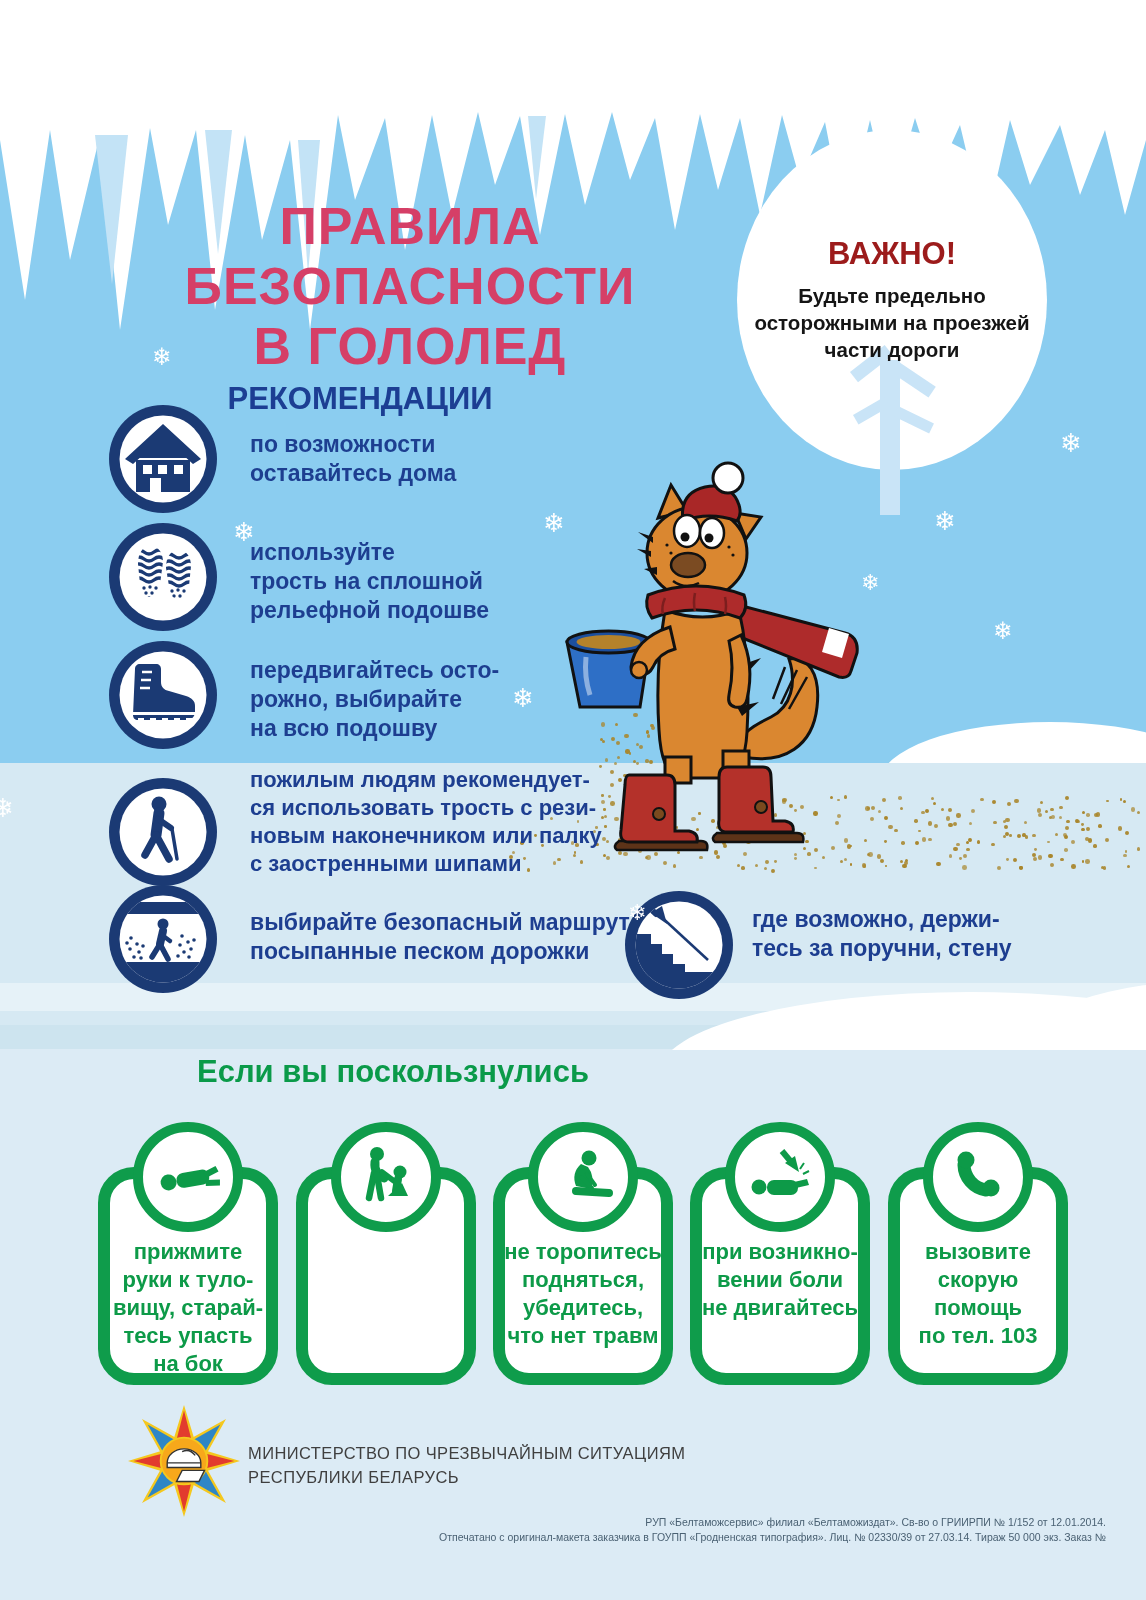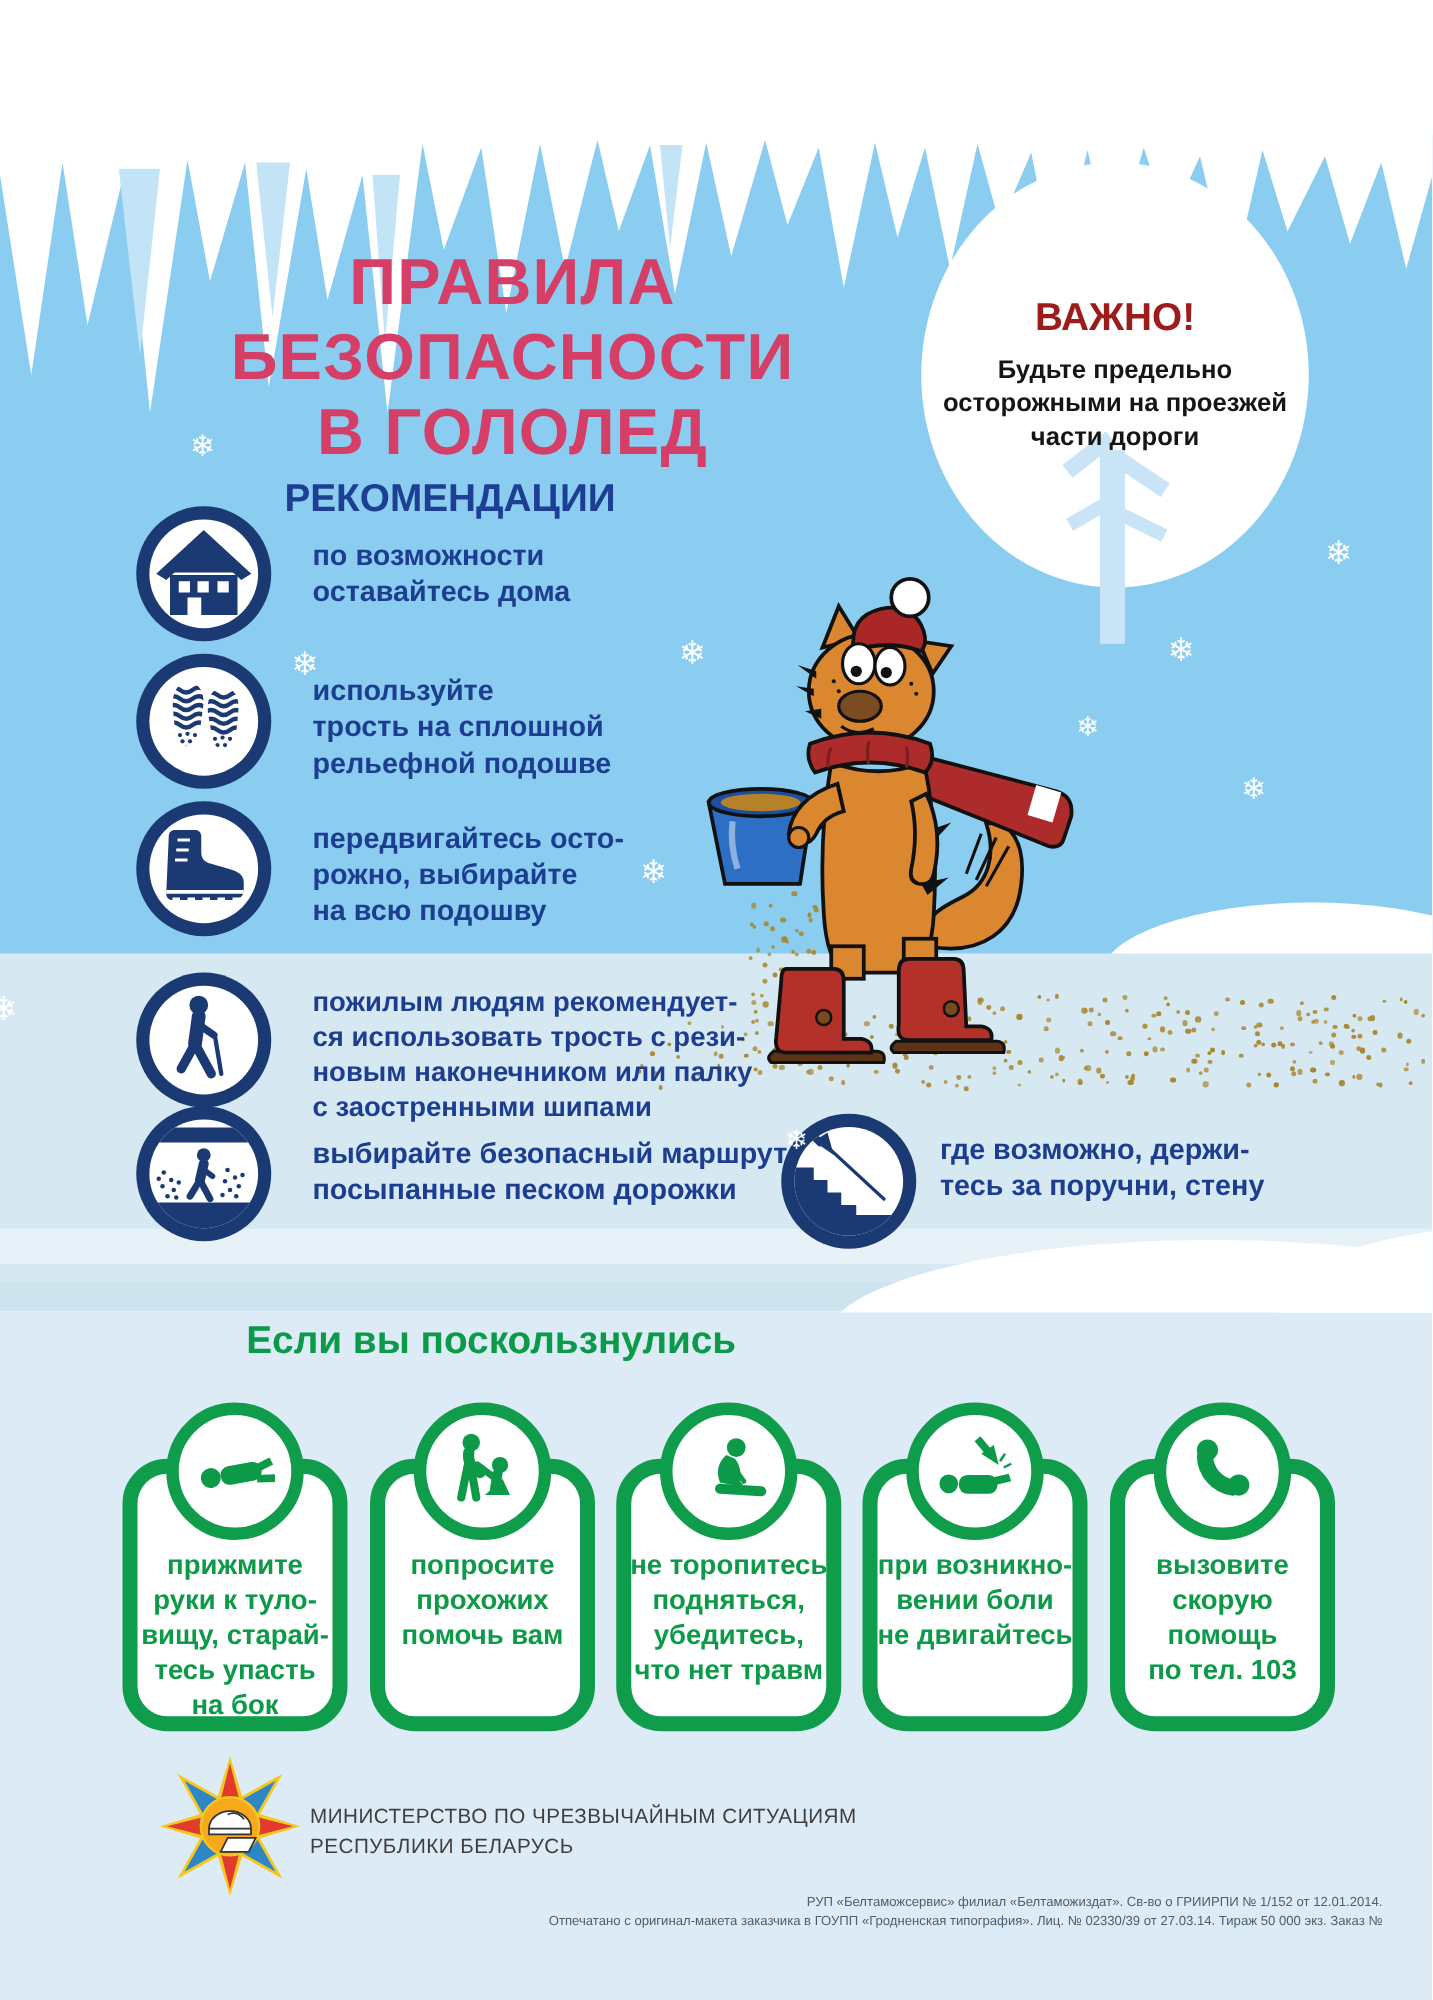--- a/index.html
+++ b/index.html
@@ -526,21 +526,21 @@
       <g stroke="#1b3a74" stroke-linecap="round" fill="none">
         <circle cx="53" cy="29" r="7.5" fill="#1b3a74" stroke="none"></circle>
         <path d="M53,38 L50,60" stroke-width="11"></path>
         <path d="M52,44 L65,53" stroke-width="6"></path>
         <path d="M66,54 L71,84" stroke-width="3.5"></path>
         <path d="M50,60 L63,84" stroke-width="7.5"></path>
         <path d="M50,60 L39,80" stroke-width="7.5"></path>
       </g>
     </svg>
   </div>
-  <div class="abs rec-text small preline" style="left:250px;top:766px;width:400px;margin-top:22px;">пожилым людям рекомендует-
+  <div class="abs rec-text small preline" style="left:250px;top:766px;width:400px;">пожилым людям рекомендует-
 ся использовать трость с рези-
 новым наконечником или палку
 с заостренными шипами</div>
 
   <div class="abs" style="left:106px;top:882px;">
     <svg width="114" height="114" viewBox="0 0 114 114">
       <circle cx="57" cy="57" r="54" fill="#1b3a74"></circle>
         <circle cx="57" cy="57" r="43.5" fill="#ffffff"></circle>
       <defs>
           <clipPath id="innerC5">
@@ -614,23 +614,20 @@
       <g fill="#0d9a48" transform="rotate(-10 36 36)">
         <circle cx="16" cy="38" r="8"></circle>
         <rect x="24" y="31" width="33" height="15" rx="7"></rect>
         <path d="M52,34 l13,-4 2,6 -13,4 z"></path>
           <path d="M53,42 l14,2 -1,6 -14,-2 z"></path>
       </g>
     </svg>
   </div>
 
   <div class="abs card" style="left:296px;top:1167px;"></div>
-  <div class="abs card-text preline" style="left:298px;top:1238px;width:176px;">попросите
-прохожих
-помочь вам</div>
   <div class="abs card-circle" style="left:331px;top:1122px;">
     <svg width="72" height="72" viewBox="0 0 72 72">
       <g stroke="#0d9a48" stroke-linecap="round" fill="none">
         <circle cx="27" cy="13" r="7" fill="#0d9a48" stroke="none"></circle>
         <path d="M25,21 C24,30 28,34 34,37" stroke-width="9"></path>
         <path d="M32,31 L44,40" stroke-width="5.5"></path>
         <path d="M24,32 L19,57" stroke-width="6.5"></path>
         <path d="M27,34 L31,57" stroke-width="6.5"></path>
         <circle cx="50" cy="31" r="6.5" fill="#0d9a48" stroke="none"></circle>
         <path d="M48,38 L46,50" stroke-width="8"></path>

